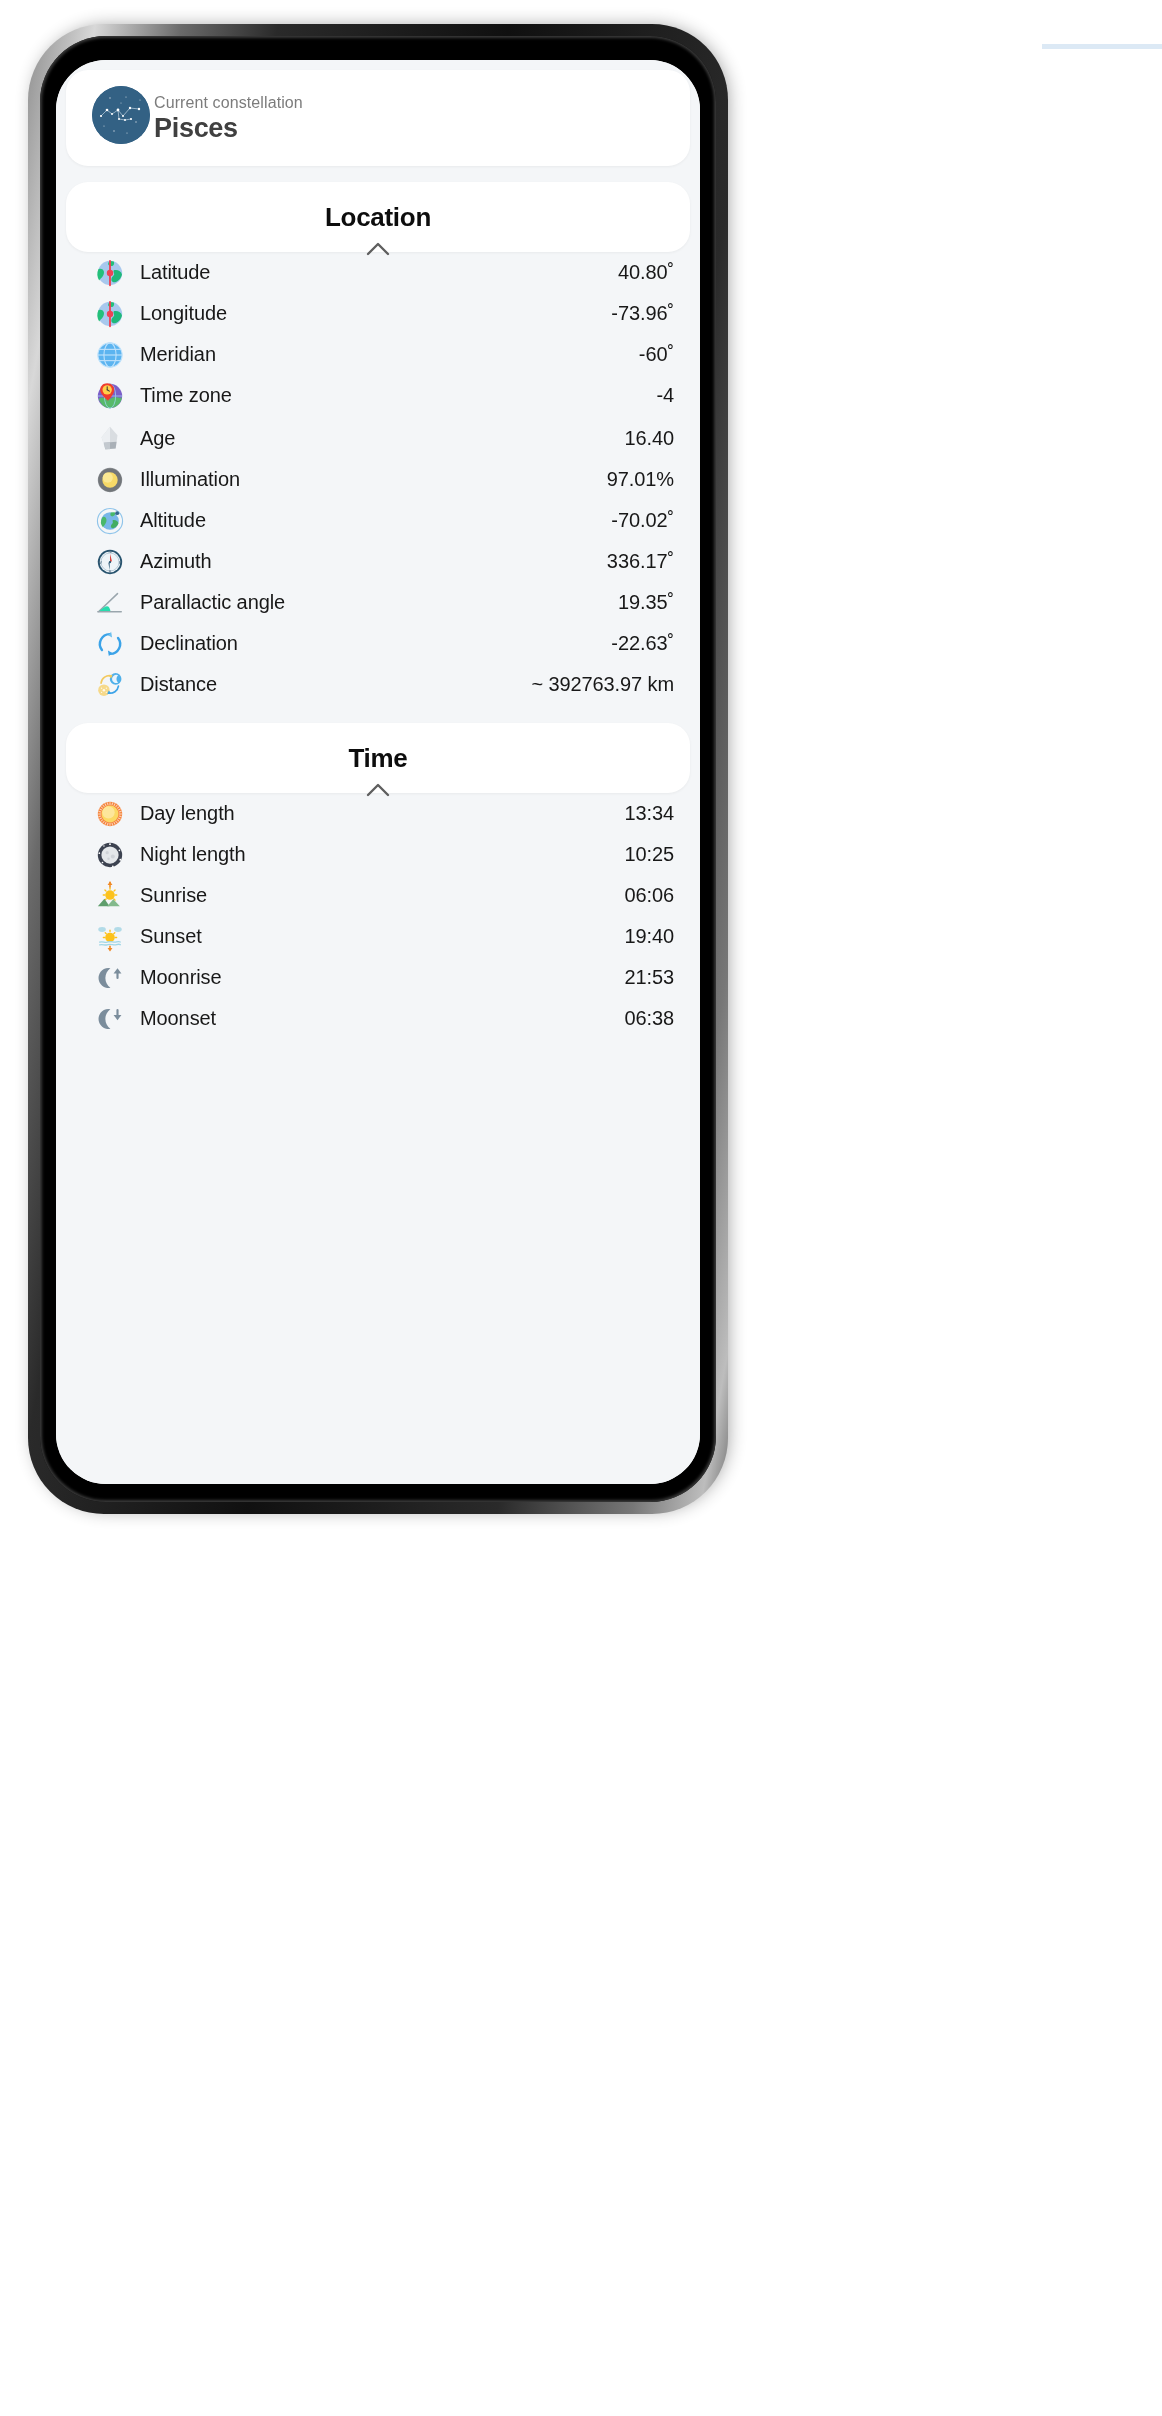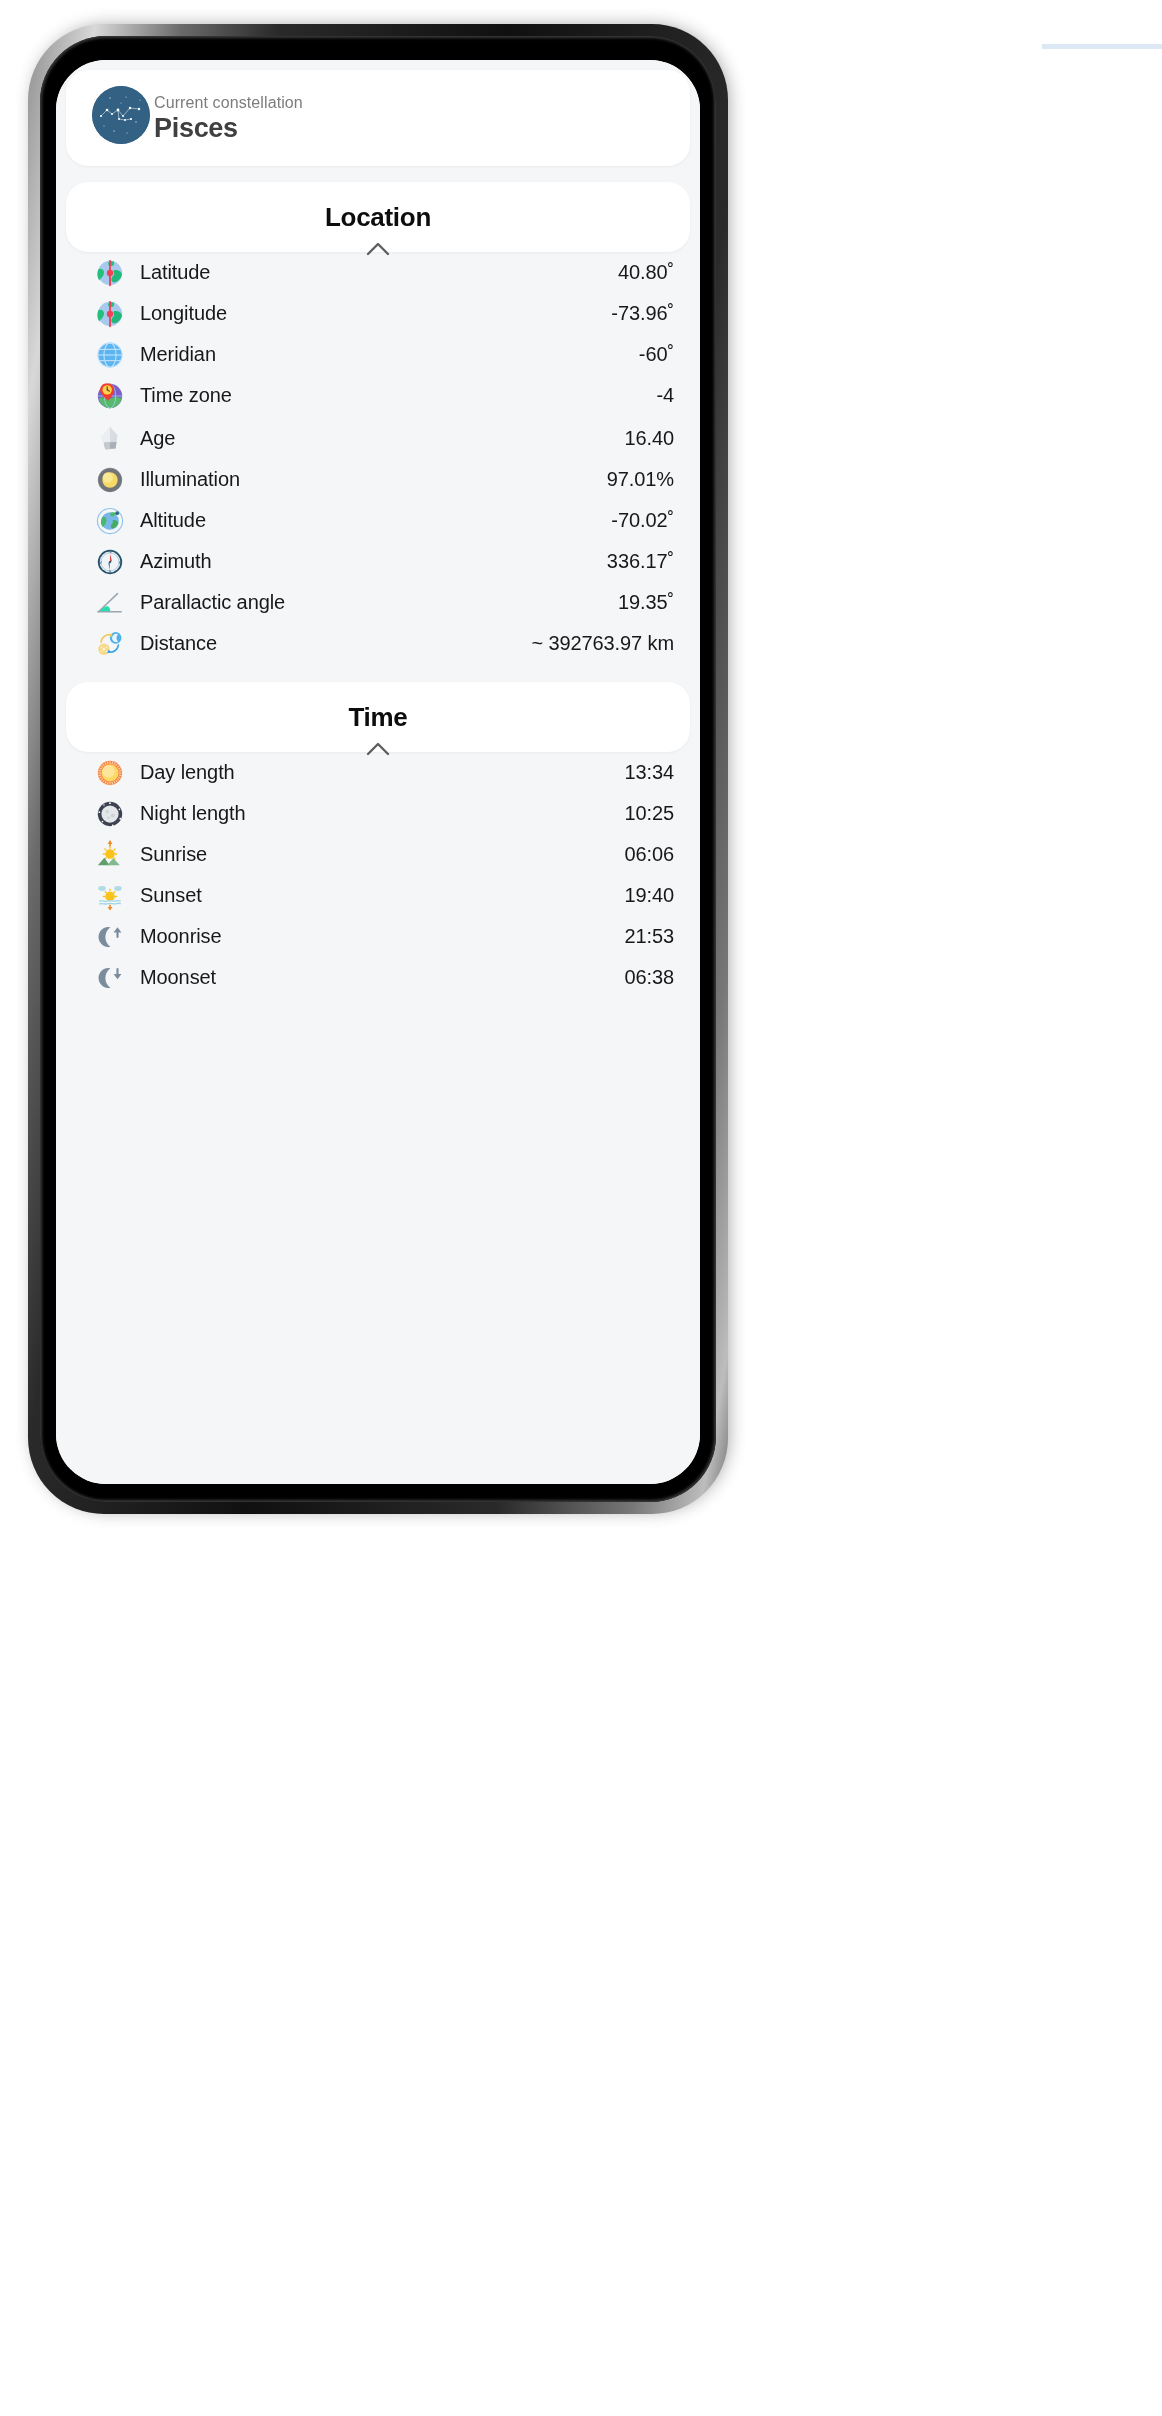--- a/index.html
+++ b/index.html
@@ -261,20 +261,34 @@
                     <path d="M3 25.4 L28 25.4" stroke="#9aa6ad" stroke-width="1.6" stroke-linecap="round" fill="none"></path>
                     <path d="M4.6 24.6 L16.5 24.6 C15 17 11.6 18.6 4.6 24.6Z" fill="#28dcae"></path>
                   </svg>
                 </span>
                 <span class="row-label">Parallactic angle</span>
                 <span class="row-val">19.35˚</span>
               </div>
               <div class="row">
                 <span class="row-ico">
                   <svg viewBox="0 0 32 32">
+                    <g fill="none" stroke="#3ba3e8" stroke-width="2.6" stroke-linecap="round">
+                      <path d="M16 5.5 A10.5 10.5 0 0 0 7.4 22.4"></path>
+                      <path d="M16 26.5 A10.5 10.5 0 0 0 24.6 9.6"></path>
+                    </g>
+                    <path d="M17.2 3 L14 6.6 L18.2 9 Z" fill="#6cc0ef"></path>
+                    <path d="M14.8 29 L18 25.4 L13.8 23 Z" fill="#3ba3e8"></path>
+                  </svg>
+                </span>
+                <span class="row-label">Declination</span>
+                <span class="row-val">-22.63˚</span>
+              </div>
+              <div class="row">
+                <span class="row-ico">
+                  <svg viewBox="0 0 32 32">
                     <circle cx="9.5" cy="21.5" r="6.1" fill="#f6d98a"></circle>
                     <g fill="#ffffff" opacity="0.85">
                       <circle cx="9.5" cy="21.5" r="1.3"></circle>
                       <circle cx="7" cy="19.4" r="0.7"></circle>
                       <circle cx="12.1" cy="19.4" r="0.7"></circle>
                       <circle cx="7" cy="23.8" r="0.7"></circle>
                       <circle cx="12.1" cy="23.8" r="0.7"></circle>
                     </g>
                     <circle cx="22" cy="9.5" r="6.2" fill="#4fb0ea"></circle>
                     <path d="M24.6 5.6 A4.4 4.4 0 1 0 24.6 13.4 A5.3 5.3 0 0 1 24.6 5.6Z" fill="#eaf5fd"></path>

